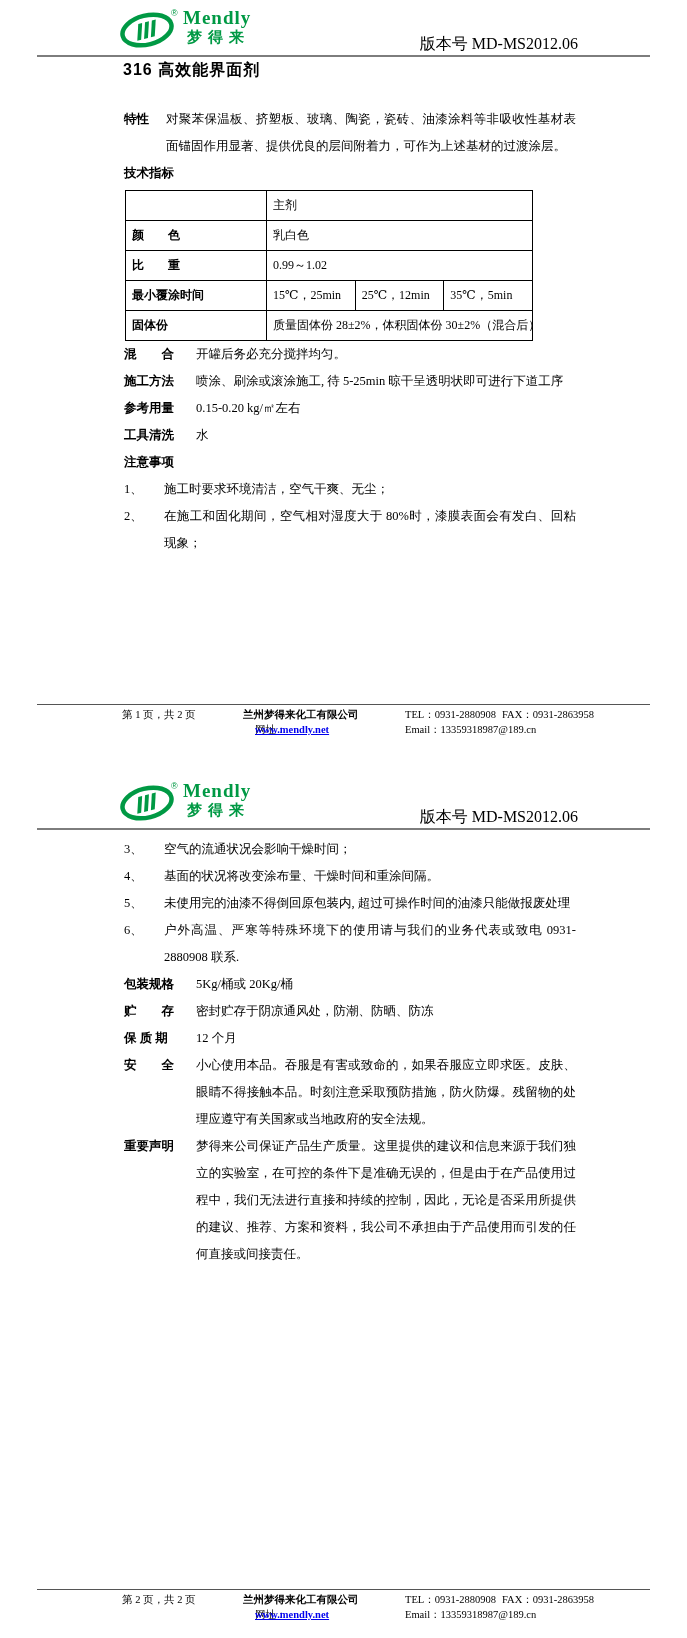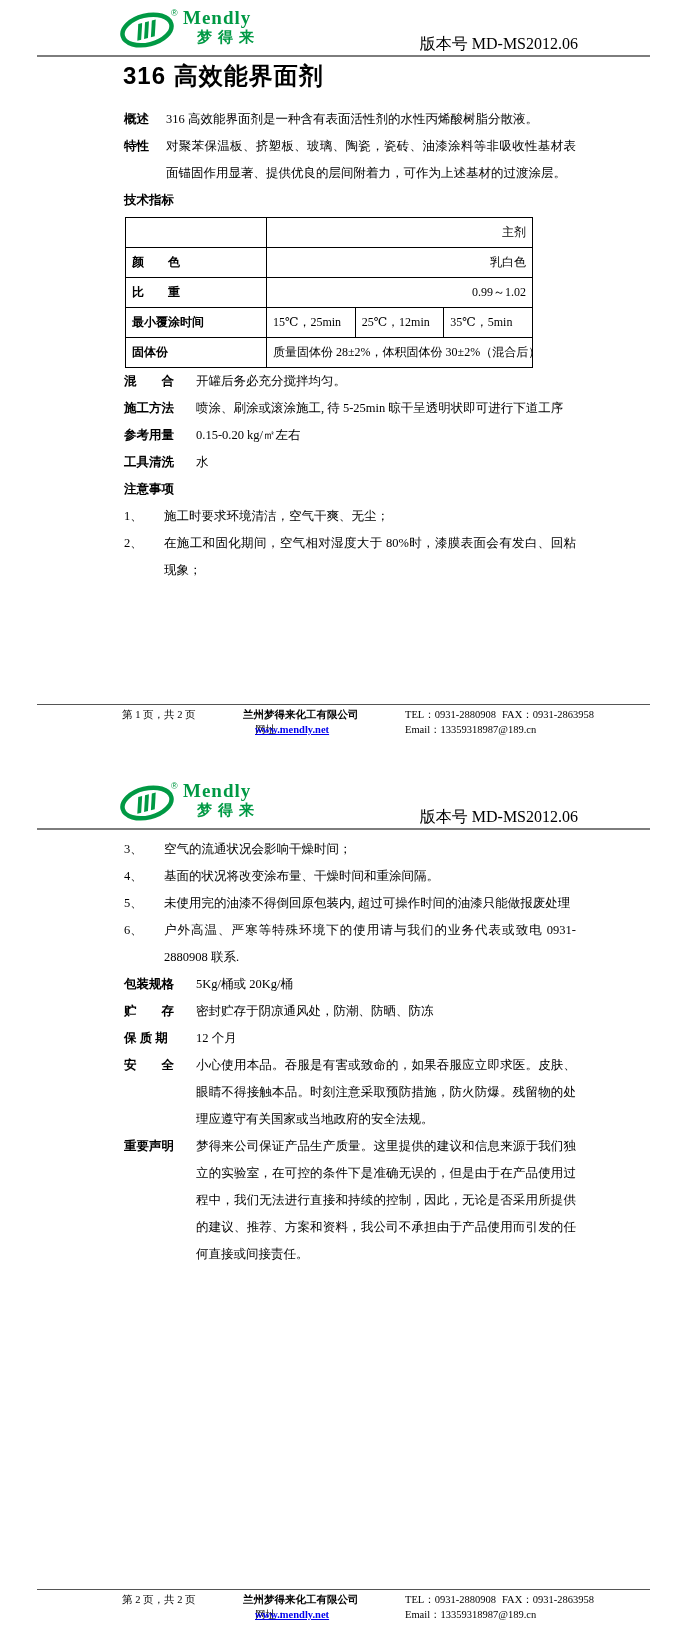--- a/index.html
+++ b/index.html
@@ -13,43 +13,43 @@
   .hdr.p1{top:6px;}
   .hdr.p2{top:779px;}
   .logo{position:absolute;left:83px;top:1px;display:flex;align-items:flex-start;}
   .logo-text{margin-left:3px;}
   .wordmark{
     color:#009944;font-family:Liberation Serif, serif;
     font-weight:bold;font-size:19px;line-height:22px;letter-spacing:1px;
   }
   .cnname{
     color:#009944;font-family:"Liberation Sans","DejaVu Sans",sans-serif;
-    font-weight:bold;font-size:15px;line-height:16px;letter-spacing:6px;margin-left:14px;
+    font-weight:bold;font-size:15px;line-height:16px;letter-spacing:6px;margin-left:4px;
   }
   .version{position:absolute;right:72px;bottom:5px;font-size:16px;line-height:12px;}
   
-  .title{position:absolute;left:123px;top:60px;font-size:24px;font-weight:bold;
+  .title{position:absolute;left:123px;top:60px;font-size:16px;font-weight:bold;
     font-family:"Liberation Sans","DejaVu Sans",sans-serif;letter-spacing:1px;}
   
   .content{position:absolute;left:124px;width:452px;font-size:12.5px;line-height:27px;}
   .content.c1{top:106px;}
   .content.c2{top:836px;}
   .row{display:flex;align-items:flex-start;}
   .lab{font-weight:bold;flex:0 0 auto;white-space:nowrap;}
   .lab.w42{width:42px;}
   .lab.w72{width:72px;}
   .num{flex:0 0 40px;}
   .txt{flex:1 1 auto;text-align:justify;}
   .heading{font-weight:bold;}
   .h-gap{margin-top:20px;}
   
   table.spec{border-collapse:collapse;margin:3px 0 0 1px;font-size:12px;table-layout:fixed;width:408px;}
   table.spec td{border:1px solid #000;height:25px;padding:1px 6px;vertical-align:middle;overflow:hidden;white-space:nowrap;}
   td.c0{width:128px;font-weight:bold;padding-left:10px;}
-  td.ctr{text-align:right;}
+  td.ctr{text-align:left;}
   
   .footer{position:absolute;left:37px;width:613px;height:36px;border-top:1px solid #555;font-size:10.5px;line-height:14px;}
   .footer.p1{top:704px;}
   .footer.p2{top:1546px;margin-top:43px;}
   .footer span{position:absolute;white-space:nowrap;}
   .fpage{left:85px;top:3px;}
   .fcompany{left:206px;top:3px;font-weight:bold;}
   .ftel{left:368px;top:3px;}
   .ffax{left:465px;top:3px;}
   .fweb{left:218px;top:18px;}
@@ -79,24 +79,20 @@
         <div class="cnname">梦得来</div>
       </span>
     </div>
     <div class="version">版本号 MD-MS2012.06</div>
   </div>
 
   <div class="title">316 高效能界面剂</div>
 
   <div class="content c1">
 
-    <div class="row">
-      <span class="lab w42">概述</span>
-      <span class="txt">316 高效能界面剂是一种含有表面活性剂的水性丙烯酸树脂分散液。</span>
-    </div>
 
     <div class="row">
       <span class="lab w42">特性</span>
       <span class="txt">对聚苯保温板、挤塑板、玻璃、陶瓷，瓷砖、油漆涂料等非吸收性基材表面锚固作用显著、提供优良的层间附着力，可作为上述基材的过渡涂层。</span>
     </div>
 
     <div class="heading">技术指标</div>
 
     <table class="spec">
       <tbody>

